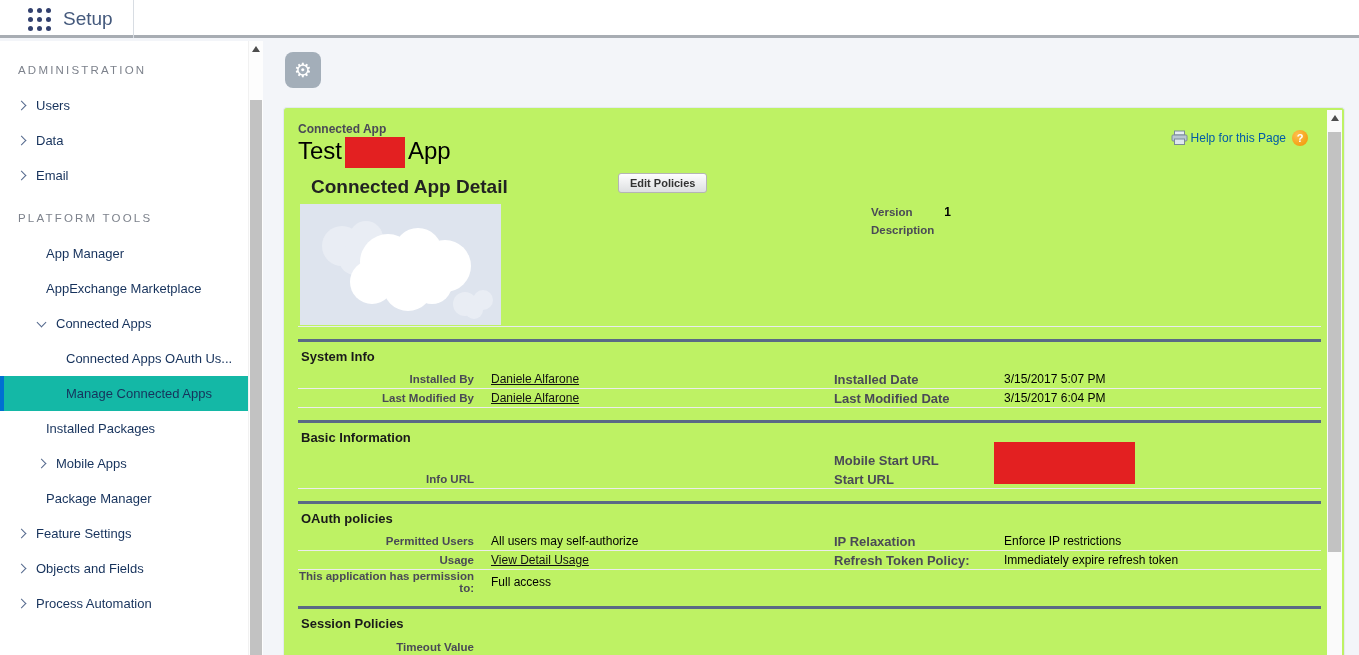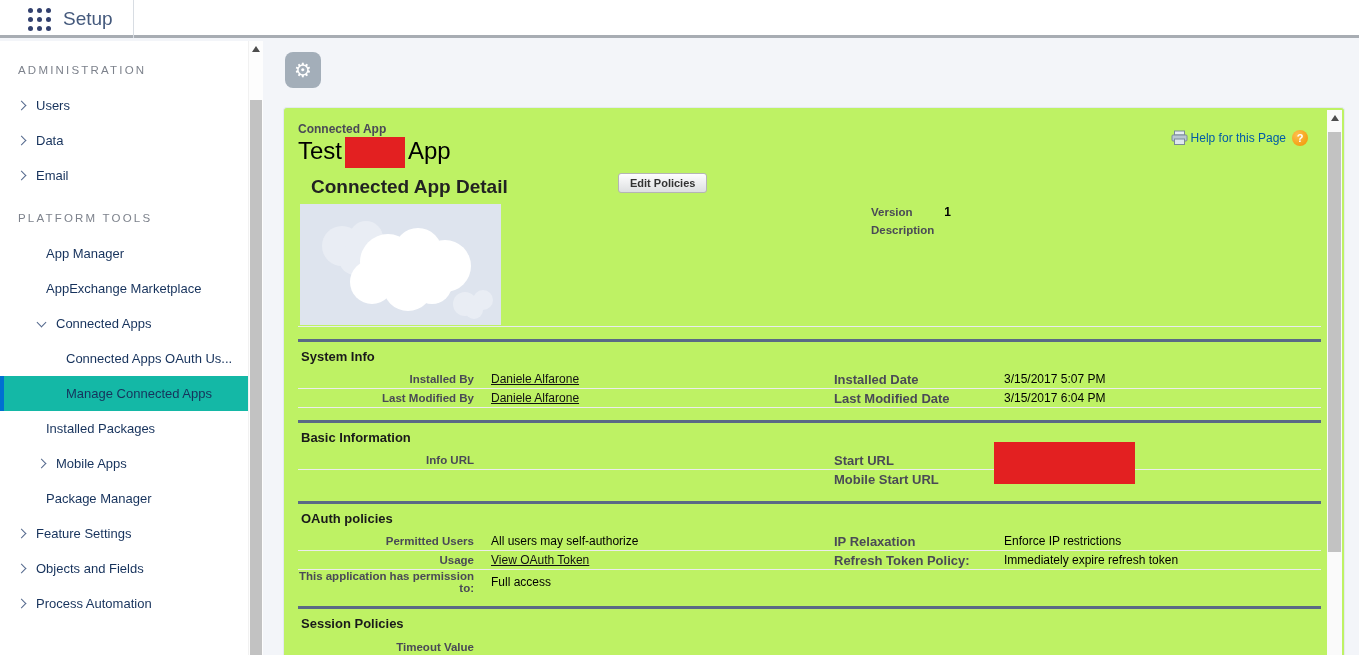--- a/index.html
+++ b/index.html
@@ -234,46 +234,46 @@
           <div class="c-lv"><a class="dlink">Daniele Alfarone</a></div>
           <div class="c-rl">Last Modified Date</div>
           <div class="c-rv">3/15/2017 6:04 PM</div>
         </div>
       </div>
 
       <div class="section">
         <div class="sec-bar"></div>
         <div class="sec-title">Basic Information</div>
         <div class="redact-url"></div>
-        <div class="drow">
-          <div class="c-ll">Info URL</div>
-          <div class="c-lv"></div>
-          <div class="c-rl">Start URL</div>
-          <div class="c-rv"></div>
-        </div>
         <div class="drow noline">
           <div class="c-ll"></div>
           <div class="c-lv"></div>
           <div class="c-rl">Mobile Start URL</div>
           <div class="c-rv"></div>
         </div>
+        <div class="drow">
+          <div class="c-ll">Info URL</div>
+          <div class="c-lv"></div>
+          <div class="c-rl">Start URL</div>
+          <div class="c-rv"></div>
+        </div>
       </div>
 
       <div class="section">
         <div class="sec-bar"></div>
         <div class="sec-title">OAuth policies</div>
         <div class="drow">
           <div class="c-ll">Permitted Users</div>
           <div class="c-lv">All users may self-authorize</div>
           <div class="c-rl">IP Relaxation</div>
           <div class="c-rv">Enforce IP restrictions</div>
         </div>
         <div class="drow">
           <div class="c-ll">Usage</div>
-          <div class="c-lv"><a class="dlink">View OAuth Token</a></div>
+          <div class="c-lv"><a class="dlink">View Detail Usage</a></div>
           <div class="c-rl">Refresh Token Policy:</div>
           <div class="c-rv">Immediately expire refresh token</div>
         </div>
         <div class="drow noline">
           <div class="c-ll">This application has permission to:</div>
           <div class="c-lv">Full access</div>
           <div class="c-rl"></div>
           <div class="c-rv"></div>
         </div>
       </div>

